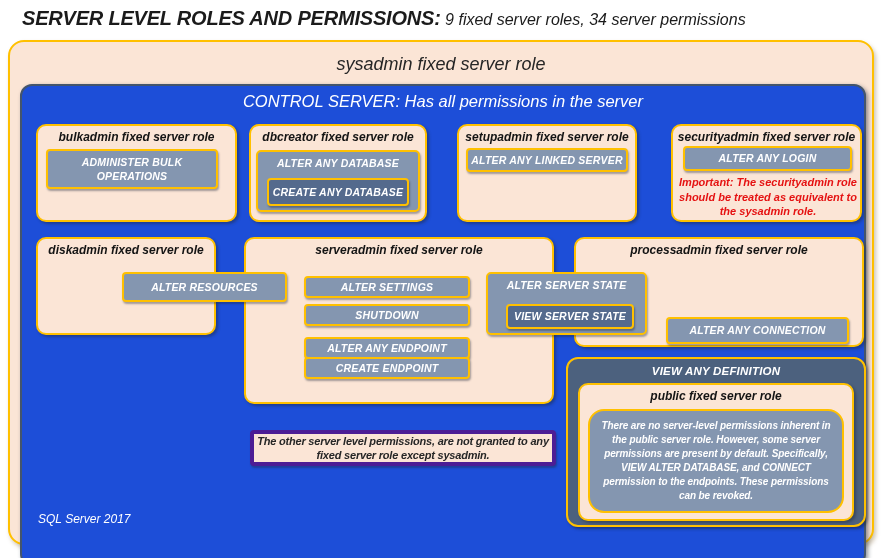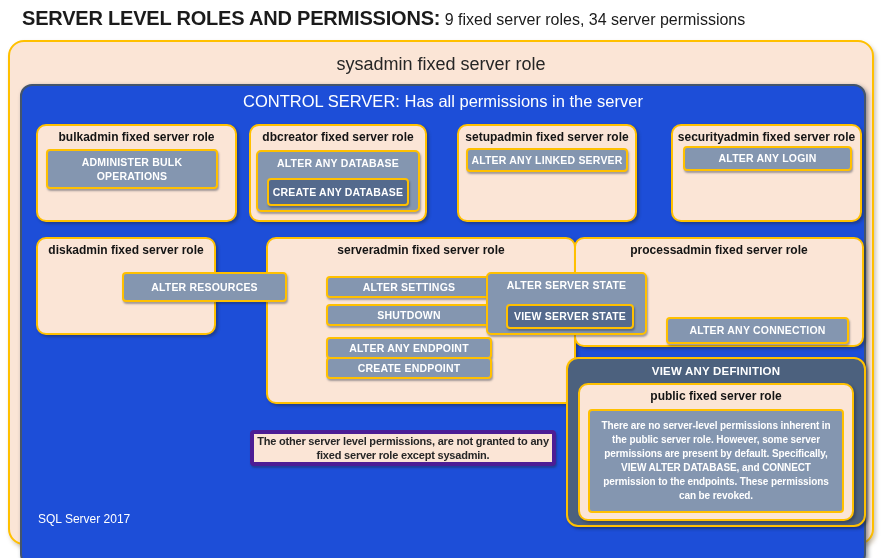--- a/index.html
+++ b/index.html
@@ -1,15 +1,15 @@
 <!DOCTYPE html>
 <html><head>
 <meta charset="utf-8">
 <style>
-  * { margin:0; padding:0; box-sizing:border-box; }
+  * { margin:0; padding:0; box-sizing:border-box;font-style:italic; }
   html,body { background:#ffffff; }
   body { font-family:"Liberation Sans", sans-serif; }
   .page { position:relative; width:883px; height:558px; background:#ffffff; overflow:hidden; }
   .abs { position:absolute; }
 
   .title { left:22px; top:7px; width:840px; color:#1b1b1b; white-space:nowrap; }
   .title .t-bold { font-size:20px; font-weight:700; letter-spacing:-0.2px; }
   .title .t-rest { font-size:16px; font-weight:400; }
 
   .sysadmin-box { left:8px; top:40px; width:866px; height:505px;
@@ -50,21 +50,21 @@
     box-shadow:1px 2px 2px rgba(30,40,60,.4); }
 
   .vad-box { left:544px; top:271px; width:300px; height:170px;
     background:#4C617E; border:2px solid #FFC000; border-radius:12px;
     box-shadow:2px 2px 3px rgba(20,30,50,.5); }
   .vad-label { position:absolute; left:0; top:6px; width:100%; text-align:center;
     color:#ffffff; font-weight:700; font-size:11.5px; letter-spacing:0.2px; }
   .public-box { left:10px; top:24px; width:276px; height:138px;
     background:#FBE5D6; border:2px solid #FFC000; border-radius:10px; }
   .public-note { left:8px; top:24px; width:256px; height:104px;
-    background:#8496B0; border:2px solid #FFC000; border-radius:4px;
+    background:#8496B0; border:2px solid #FFC000; border-radius:16px;
     display:flex; align-items:center; justify-content:center; text-align:center;
     color:#ffffff; font-weight:700; font-size:10px; line-height:14px; letter-spacing:-0.1px;
     padding:2px 6px; }
 
   .sql-footer { left:16px; top:426px; color:#ffffff; font-size:12px; }
 </style>
 </head>
 <body>
 
 <div class="page">
@@ -93,28 +93,29 @@
       </div>
 
       <div class="abs role" style="left:435px; top:38px; width:180px; height:98px;">
         <div class="role-label">setupadmin fixed server role</div>
         <div class="perm nowrap" style="left:7px; top:22px; width:162px; height:24px;">ALTER ANY LINKED SERVER</div>
       </div>
 
       <div class="abs role" style="left:649px; top:38px; width:191px; height:98px;">
         <div class="role-label">securityadmin fixed server role</div>
         <div class="perm nowrap" style="left:10px; top:20px; width:169px; height:25px;">ALTER ANY LOGIN</div>
+        <div class="warning-text">Important: The securityadmin role should be treated as equivalent to the sysadmin role.</div>
       </div>
 
       <div class="abs role" style="left:14px; top:151px; width:180px; height:98px;">
         <div class="role-label">diskadmin fixed server role</div>
       </div>
       <div class="perm nowrap" style="left:100px; top:186px; width:165px; height:30px; z-index:5;">ALTER RESOURCES</div>
 
-      <div class="abs role" style="left:222px; top:151px; width:310px; height:167px;margin-left:22px;">
+      <div class="abs role" style="left:222px; top:151px; width:310px; height:167px;">
         <div class="role-label">serveradmin fixed server role</div>
         <div class="perm nowrap" style="left:58px; top:37px; width:166px; height:22px;">ALTER SETTINGS</div>
         <div class="perm nowrap" style="left:58px; top:65px; width:166px; height:22px;">SHUTDOWN</div>
         <div class="perm nowrap" style="left:58px; top:98px; width:166px; height:22px;">ALTER ANY ENDPOINT</div>
         <div class="perm nowrap" style="left:58px; top:118px; width:166px; height:22px;">CREATE ENDPOINT</div>
       </div>
 
       <div class="perm-group" style="left:464px; top:186px; width:161px; height:63px; z-index:6;">
         <div class="group-label">ALTER SERVER STATE</div>
         <div class="perm perm-dark nowrap" style="left:18px; top:30px; width:128px; height:25px;">VIEW SERVER STATE</div>

